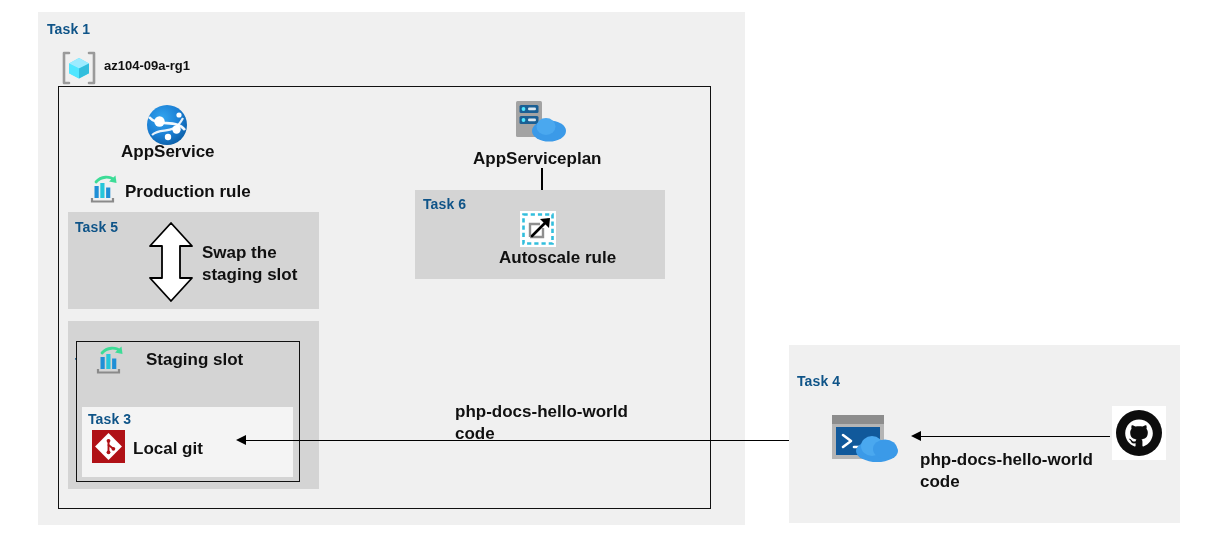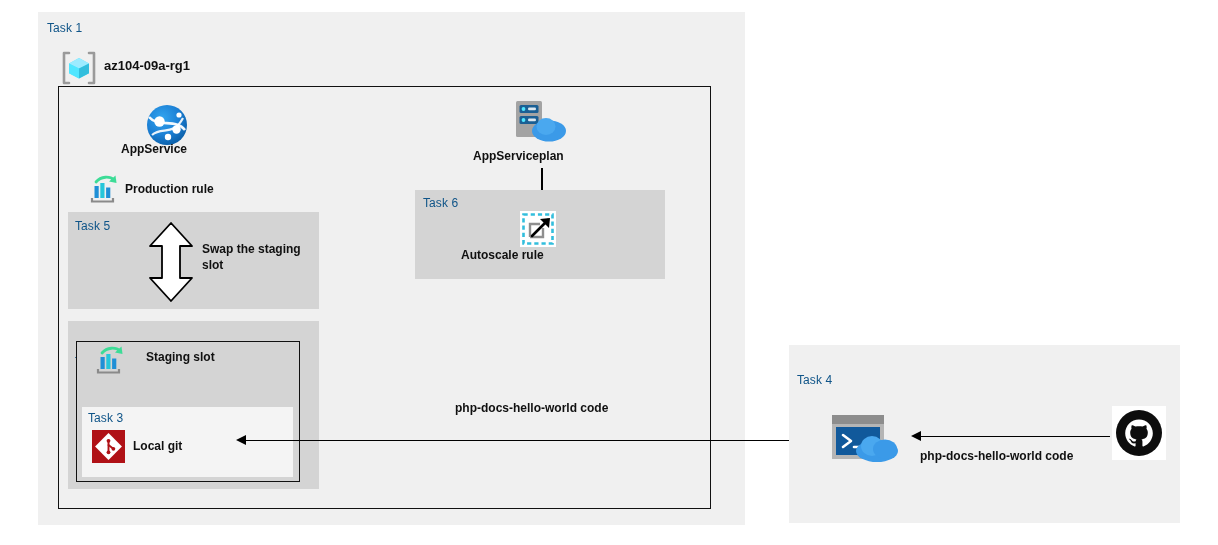--- a/index.html
+++ b/index.html
@@ -15,22 +15,22 @@
     overflow: hidden;
   }
 
   
   .task-box {
     position: absolute;
     box-sizing: border-box;
   }
   .task-label {
     position: absolute;
-    font-weight: normal;
-    font-size: 12px;
+    font-weight: bold;
+    font-size: 14px;
     color: #0f5488;
     letter-spacing: .1px;
     white-space: nowrap;
   }
 
   #task1-box { left: 38px; top: 12px; width: 707px; height: 513px; background: #f0f0f0; }
   #task1-label { left: 47px; top: 21px; }
 
   #inner-box {
     left: 58px; top: 86px; width: 653px; height: 423px;
@@ -58,21 +58,21 @@
   #task6-box { left: 415px; top: 190px; width: 250px; height: 89px; background: #d4d4d4; }
   #task6-label { left: 423px; top: 196px; }
 
   #task4-box { left: 789px; top: 345px; width: 391px; height: 178px; background: #f0f0f0; }
   #task4-label { left: 797px; top: 373px; }
 
   
   .node-label {
     position: absolute;
     font-weight: bold;
-    font-size: 12px;
+    font-size: 17px;
     color: #101010;
     white-space: nowrap;
   }
   .node-label.multiline { white-space: normal; line-height: 1.3; }
 
   
   .icon { position: absolute; display: block; }
 
   
   .arrow-line { position: absolute; background: #000000; }
@@ -211,21 +211,21 @@
 <span class="icon" style="left:520px; top:211px; width:36px; height:36px;">
   <svg width="36" height="36" viewBox="0 0 36 36">
     <rect x="0" y="0" width="36" height="36" fill="#ffffff"></rect>
     <rect x="3.5" y="3.5" width="29" height="29" fill="none" stroke="#32bedd" stroke-width="2.6" stroke-dasharray="4.2 3"></rect>
     <path d="M10 26 L10 13 L20 13" fill="none" stroke="#8f8f8f" stroke-width="2.4"></path>
     <path d="M10 26 L23 26 L23 17" fill="none" stroke="#8f8f8f" stroke-width="2.4"></path>
     <line x1="12" y1="25" x2="28" y2="9" stroke="#000000" stroke-width="2.6" stroke-linecap="round"></line>
     <polygon points="30,7 29,17 20,8" fill="#000000"></polygon>
   </svg>
 </span>
-<div class="node-label" style="left:461px; top:248px;text-align:right;">Autoscale rule</div>
+<div class="node-label" style="left:499px; top:248px;text-align:right;">Autoscale rule</div>
 
 <div class="node-label multiline" style="left:455px; top:401px; width:180px;">php-docs-hello-world code</div>
 
 <div class="arrow-line" style="left:245px; top:439.5px; width:570px; height:1.8px;"></div>
 <div class="arrow-head head-left" style="left:236px; top:435px;"></div>
 
 <div class="task-box" id="task4-box"></div>
 <div class="task-label" id="task4-label">Task 4</div>
 
 <span class="icon" style="left:830px; top:413px; width:72px; height:52px;">

